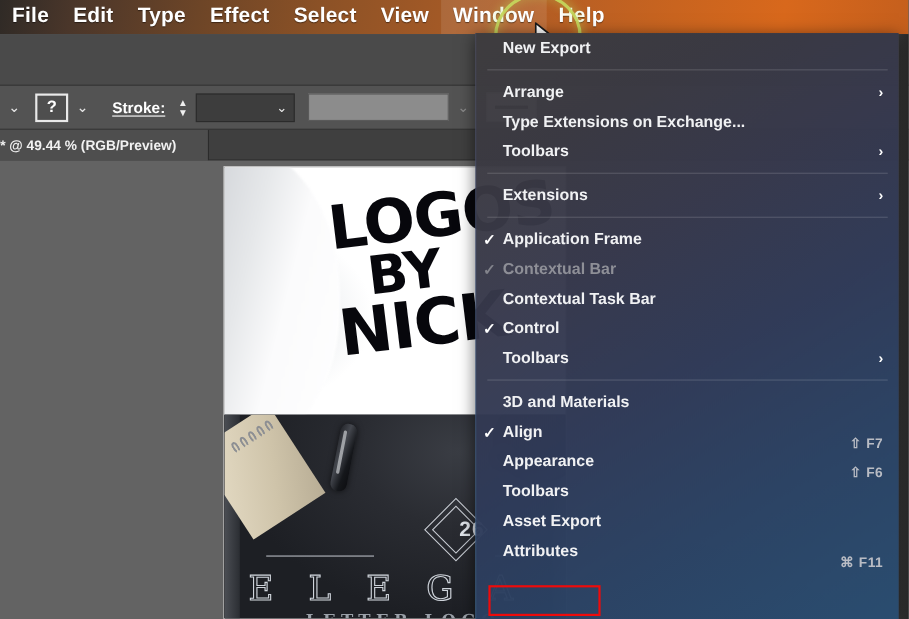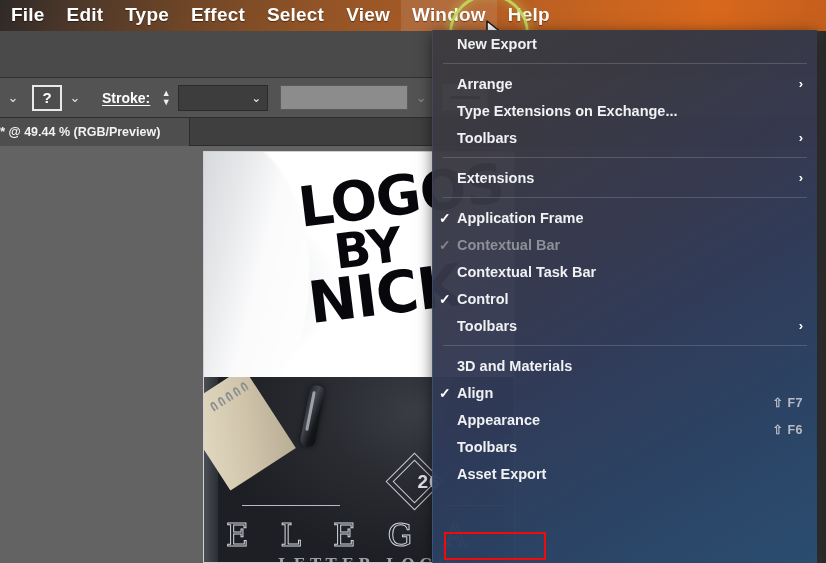--- a/index.html
+++ b/index.html
@@ -422,17 +422,22 @@
           <span class="shortcut">⇧ F6</span>
         </div>
         <div class="mi">
           <span class="label">Toolbars</span>
           <span class="spacer"></span>
         </div>
         <div class="mi">
           <span class="label">Asset Export</span>
           <span class="spacer"></span>
         </div>
+        <div class="mi">
+          <span class="label">Attributes</span>
+          <span class="spacer"></span>
+          <span class="shortcut">⌘ F11</span>
+        </div>
       </div>
     <div id="attr-box"></div>
   </div>
 
 </div>
 
 </body></html>

